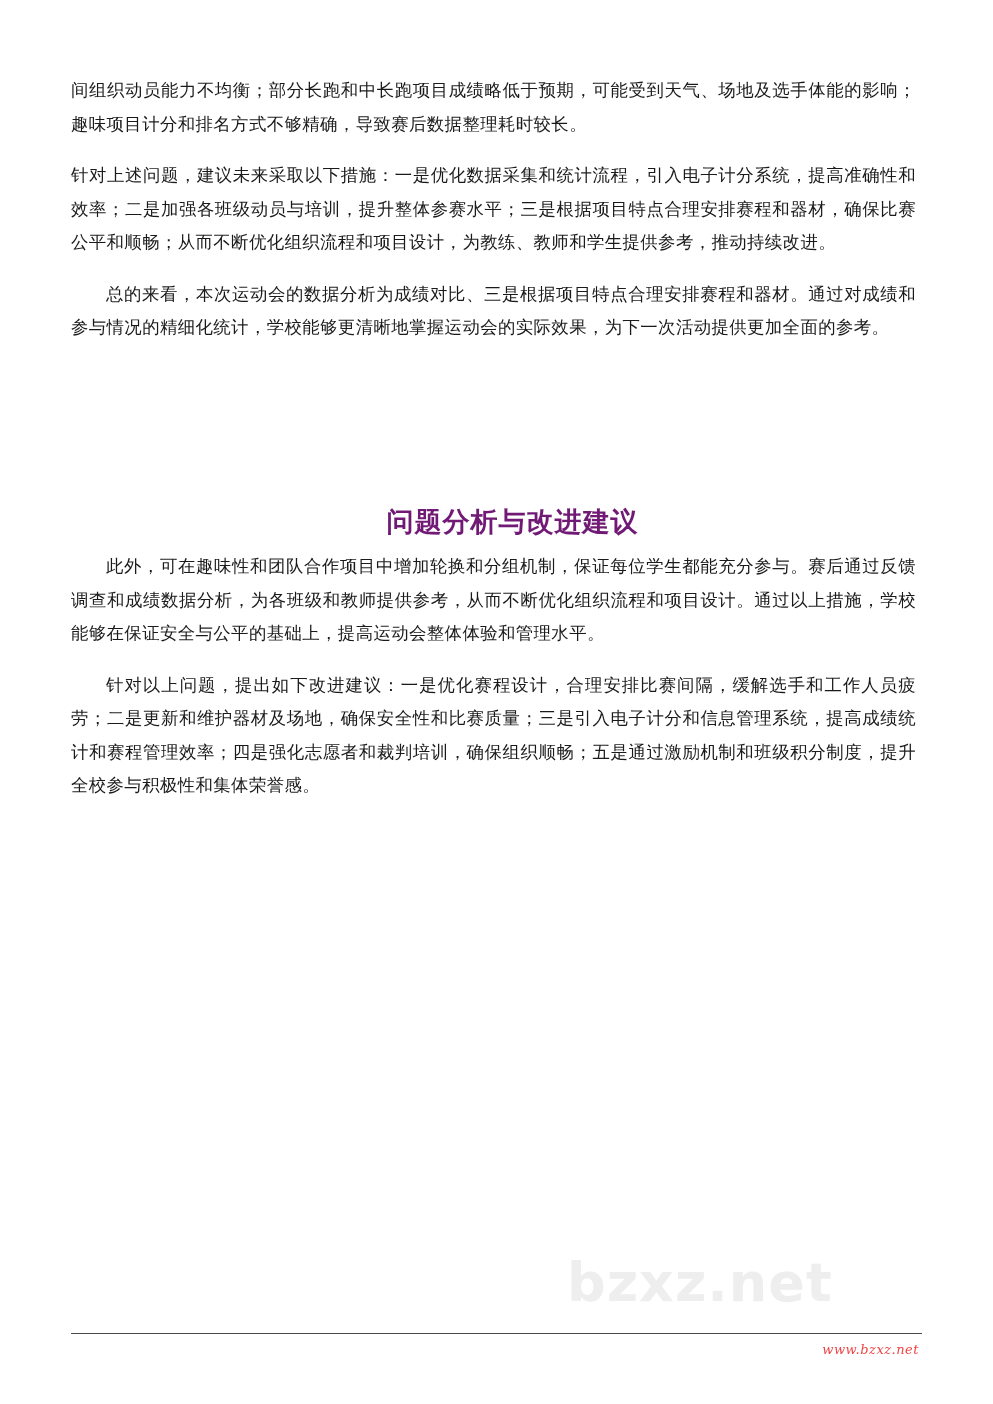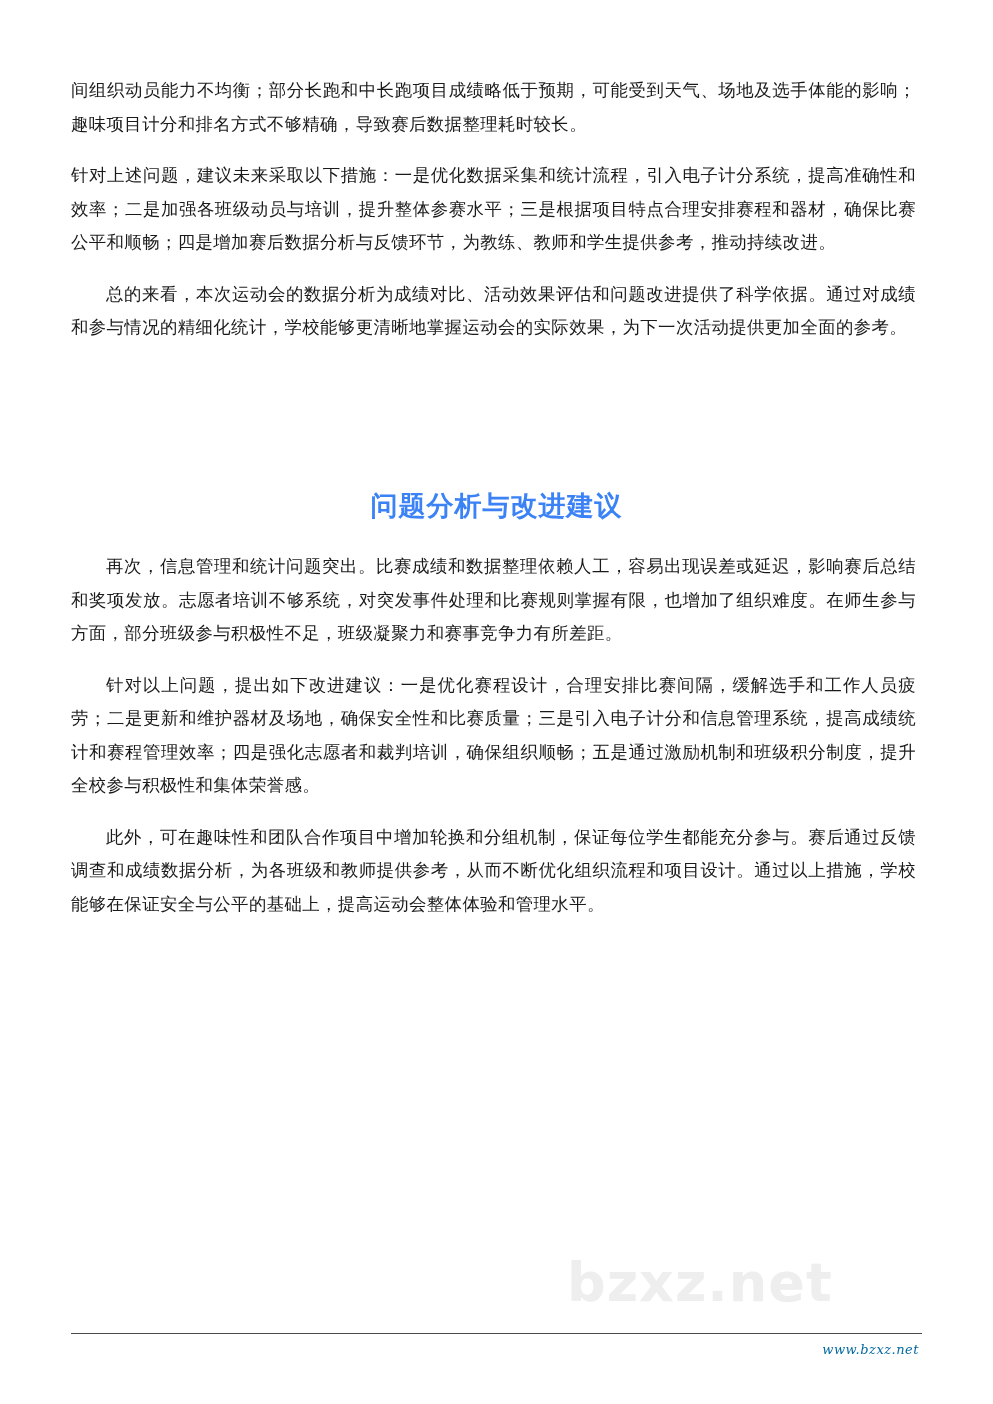--- a/index.html
+++ b/index.html
@@ -35,22 +35,22 @@
     .section-title {
       position: absolute;
       left: 71px;
       width: 851px;
       top: 488px;
       text-align: center;
       font-family: "DejaVu Sans", "Liberation Sans", sans-serif;
       font-size: 27px;
       font-weight: bold;
       letter-spacing: 1px;
-      color: #3b82f6;
-      margin: 0;
+      color: #701a75;
+      margin: 16px;
     }
     .section2 {
       position: absolute;
       left: 71px;
       top: 550px;
       width: 851px;
     }
     .watermark {
       position: absolute;
       left: 567px;
@@ -71,36 +71,35 @@
       height: 0;
       border-top: 1.5px solid #4a4a4a;
     }
     .footer-url {
       position: absolute;
       right: 74px;
       top: 1342px;
       font-family: "DejaVu Serif", "Liberation Serif", serif;
       font-style: italic;
       font-size: 13px;
-      color: #0369a1;
+      color: #ef4444;
       letter-spacing: 0.5px;
     }
   </style>
 </head>
 <body>
 
 <div class="page">
   <p class="para">间组织动员能力不均衡；部分长跑和中长跑项目成绩略低于预期，可能受到天气、场地及选手体能的影响；趣味项目计分和排名方式不够精确，导致赛后数据整理耗时较长。</p>
-  <p class="para">针对上述问题，建议未来采取以下措施：一是优化数据采集和统计流程，引入电子计分系统，提高准确性和效率；二是加强各班级动员与培训，提升整体参赛水平；三是根据项目特点合理安排赛程和器材，确保比赛公平和顺畅；四是增加赛后数据分析与反馈环节，为教练、教师和学生提供参考，推动持续改进。</p>
-  <p class="para indent">总的来看，本次运动会的数据分析为成绩对比、活动效果评估和问题改进提供了科学依据。通过对成绩和参与情况的精细化统计，学校能够更清晰地掌握运动会的实际效果，为下一次活动提供更加全面的参考。</p>
+  <p class="para">针对上述问题，建议未来采取以下措施：一是优化数据采集和统计流程，引入电子计分系统，提高准确性和效率；二是加强各班级动员与培训，提升整体参赛水平；三是根据项目特点合理安排赛程和器材，确保比赛公平和顺畅；从而不断优化组织流程和项目设计，为教练、教师和学生提供参考，推动持续改进。</p>
+  <p class="para indent">总的来看，本次运动会的数据分析为成绩对比、三是根据项目特点合理安排赛程和器材。通过对成绩和参与情况的精细化统计，学校能够更清晰地掌握运动会的实际效果，为下一次活动提供更加全面的参考。</p>
 </div>
 
 <h2 class="section-title">问题分析与改进建议</h2>
 
 <div class="section2">
-  <p class="para indent">再次，信息管理和统计问题突出。比赛成绩和数据整理依赖人工，容易出现误差或延迟，影响赛后总结和奖项发放。志愿者培训不够系统，对突发事件处理和比赛规则掌握有限，也增加了组织难度。在师生参与方面，部分班级参与积极性不足，班级凝聚力和赛事竞争力有所差距。</p>
+  <p class="para indent">此外，可在趣味性和团队合作项目中增加轮换和分组机制，保证每位学生都能充分参与。赛后通过反馈调查和成绩数据分析，为各班级和教师提供参考，从而不断优化组织流程和项目设计。通过以上措施，学校能够在保证安全与公平的基础上，提高运动会整体体验和管理水平。</p>
   <p class="para indent">针对以上问题，提出如下改进建议：一是优化赛程设计，合理安排比赛间隔，缓解选手和工作人员疲劳；二是更新和维护器材及场地，确保安全性和比赛质量；三是引入电子计分和信息管理系统，提高成绩统计和赛程管理效率；四是强化志愿者和裁判培训，确保组织顺畅；五是通过激励机制和班级积分制度，提升全校参与积极性和集体荣誉感。</p>
-  <p class="para indent">此外，可在趣味性和团队合作项目中增加轮换和分组机制，保证每位学生都能充分参与。赛后通过反馈调查和成绩数据分析，为各班级和教师提供参考，从而不断优化组织流程和项目设计。通过以上措施，学校能够在保证安全与公平的基础上，提高运动会整体体验和管理水平。</p>
 </div>
 
 <div class="watermark">bzxz.net</div>
 <div class="footer-rule"></div>
 <div class="footer-url">www.bzxz.net</div>
 
 </body></html>

